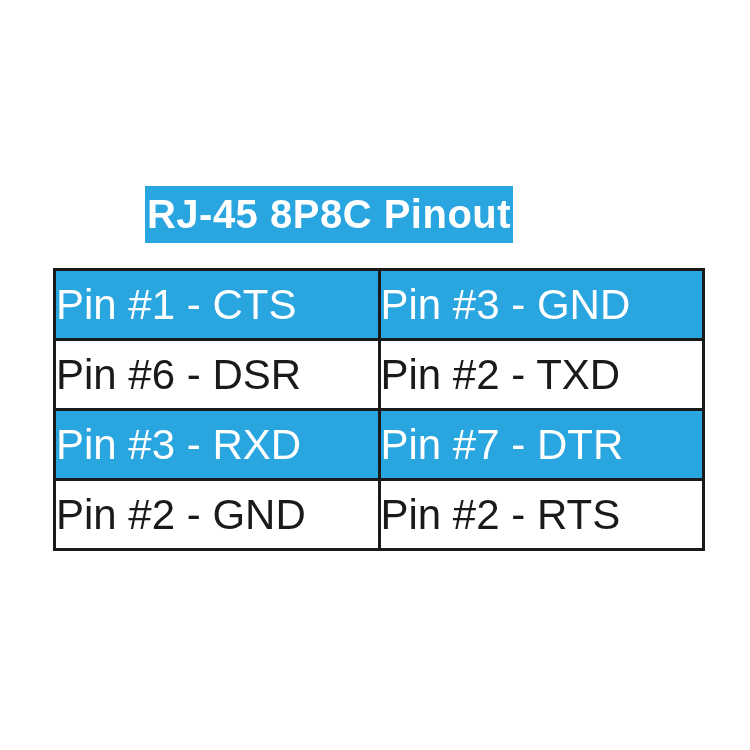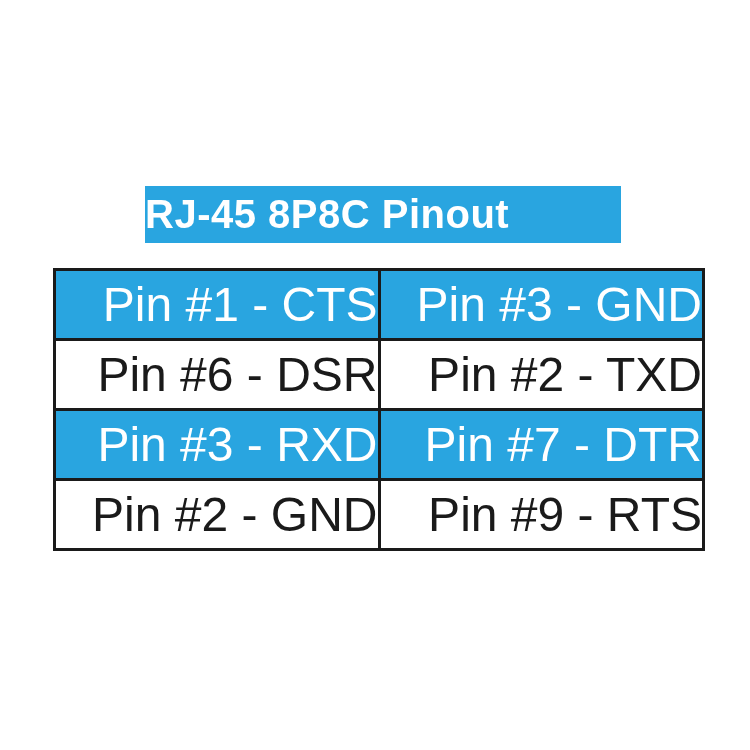--- a/index.html
+++ b/index.html
@@ -20,25 +20,26 @@
     width: 750px;
     height: 750px;
     background: var(--bg);
     overflow: hidden;
     font-family: "Liberation Sans", "DejaVu Sans", sans-serif;
   }
   .title-banner {
     position: absolute;
     left: 145px;
     top: 186px;
-    width: 476px;
+    width: 368px;
     height: 57px;
     background: var(--accent);
     display: flex;
     align-items: center;
+    justify-content: center;
   }
   .title-banner .title-text {
     color: var(--text-light);
     font-size: 40px;
     font-weight: bold;
     letter-spacing: 0.5px;
     white-space: nowrap;
   }
   table.pinout {
     position: absolute;
@@ -46,23 +47,23 @@
     top: 268px;
     width: 652px;
     height: 280px;
     border-collapse: collapse;
     table-layout: fixed;
   }
   table.pinout td {
     border: 3px solid var(--border);
     width: 50%;
     height: 70px;
-    text-align: right;
+    text-align: left;
     vertical-align: middle;
-    font-size: 48px;
+    font-size: 42px;
     font-weight: 400;
     color: var(--text-dark);
     background: var(--bg);
     white-space: nowrap;
     padding: 0;
   }
   table.pinout tr.row-highlight td {
     background: var(--accent);
     color: var(--text-light);
   }
@@ -85,18 +86,18 @@
       <tr>
         <td>Pin #6 - DSR</td>
         <td>Pin #2 - TXD</td>
       </tr>
       <tr class="row-highlight">
         <td>Pin #3 - RXD</td>
         <td>Pin #7 - DTR</td>
       </tr>
       <tr>
         <td>Pin #2 - GND</td>
-        <td>Pin #9 - RTS</td>
+        <td>Pin #2 - RTS</td>
       </tr>
     </tbody>
   </table>
 
 </div>
 
 </body></html>

